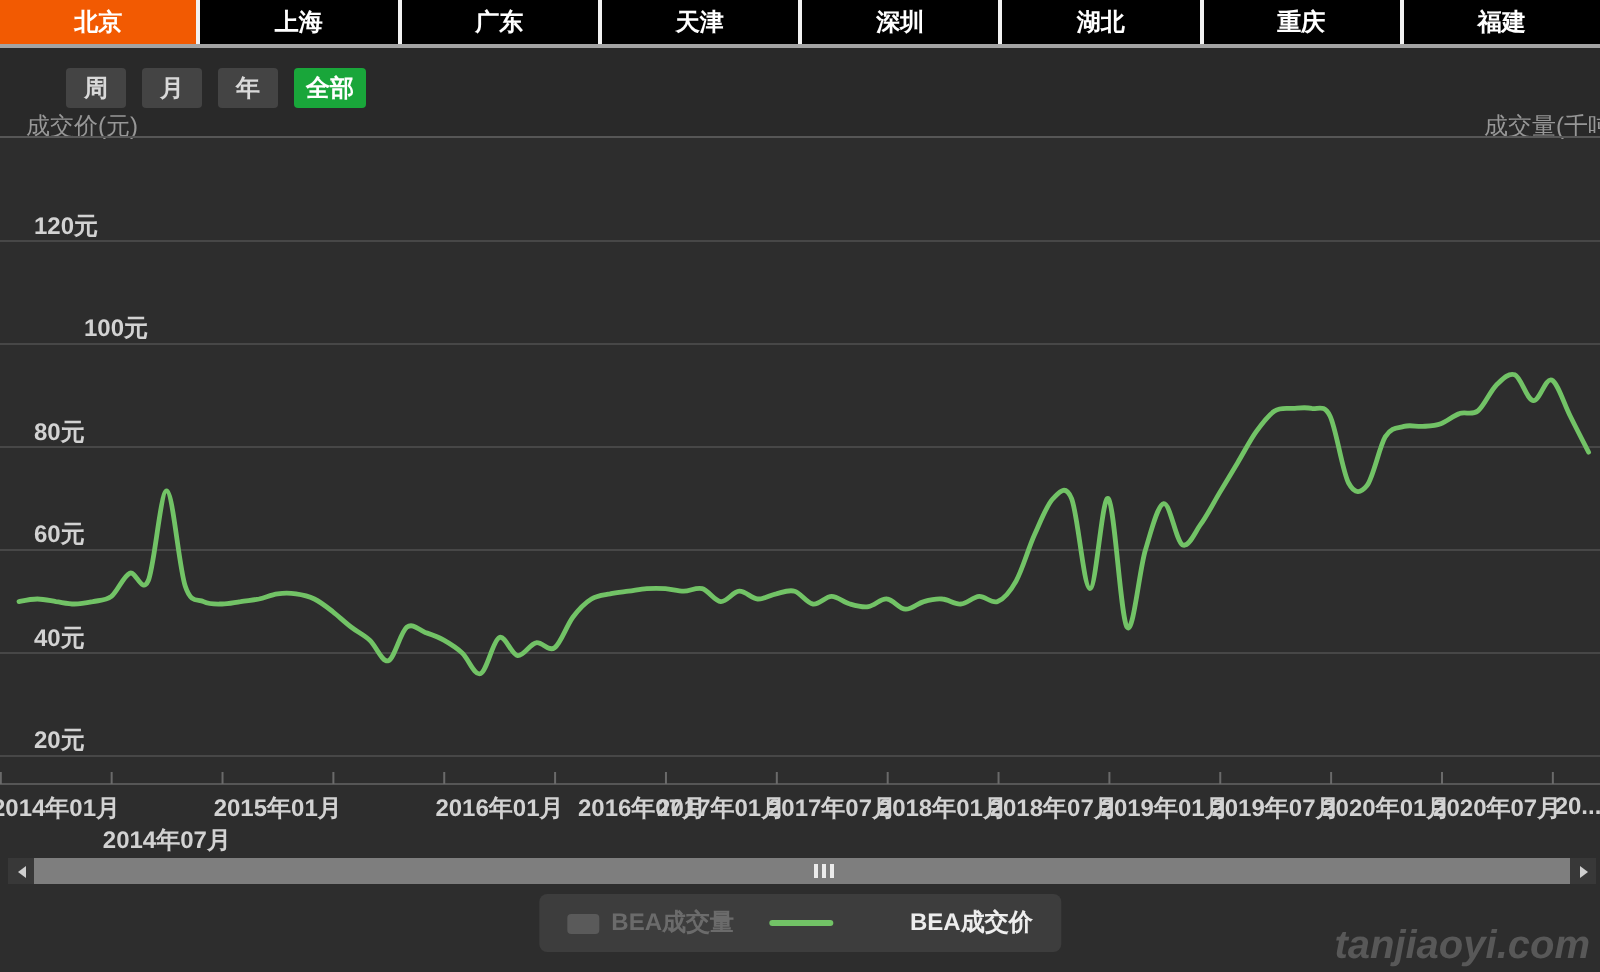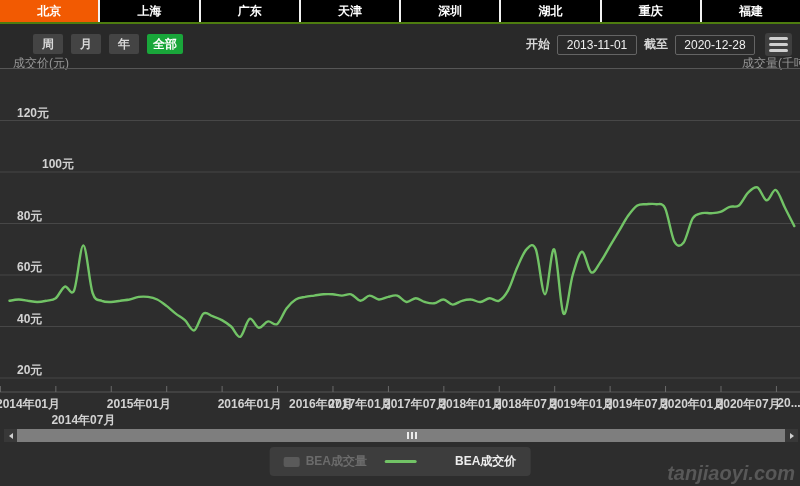--- a/index.html
+++ b/index.html
@@ -7,21 +7,21 @@
   body {
     position:relative;
     background:#2d2d2d;
     font-family:"Liberation Sans", sans-serif;
     -webkit-font-smoothing:antialiased;
   }
 
   
   .tabbar {
     display:flex; height:24px; background:#6d28d9;
-    border-bottom:2px solid #4d7c0f;
+    border-bottom:2px solid #a3a3a3;
   }
   .tab {
     flex:1; display:flex; align-items:center; justify-content:center;
     color:#fff; font-size:12px; font-weight:700;
     border-right:2px solid #f2f2f2; cursor:pointer; background:#000;
   }
   .tab:last-child { border-right:none; }
   .tab.active { background:var(--active-tab, #f25a02); }
 
   
@@ -110,31 +110,20 @@
     <div class="tab">福建</div>
   </div>
 
 <div class="controls">
   <div class="periods" id="periods">
       <div class="pbtn">周</div>
       <div class="pbtn">月</div>
       <div class="pbtn">年</div>
       <div class="pbtn active">全部</div>
     </div>
-  <div class="daterange">
-    <span class="dlabel">开始</span>
-    <input class="dinput" readonly="" value="2013-11-01" style="">
-    <span class="dlabel">截至</span>
-    <input class="dinput" readonly="" value="2020-12-28" style="">
-    <div class="menu-btn">
-        <i></i>
-        <i></i>
-        <i></i>
-      </div>
-  </div>
 </div>
 
 <div class="axis-title left">成交价(元)</div>
 <div class="axis-title right">成交量(千吨)</div>
 <div class="frame-line" style="top:68px"></div>
 
 <div id="labels-layer">
     <div class="ylab" style="top: 104.5px;">120元</div>
     <div class="ylab" style="top: 156px; margin-left: 25px;">100元</div>
     <div class="ylab" style="top: 207.5px;">80元</div>

